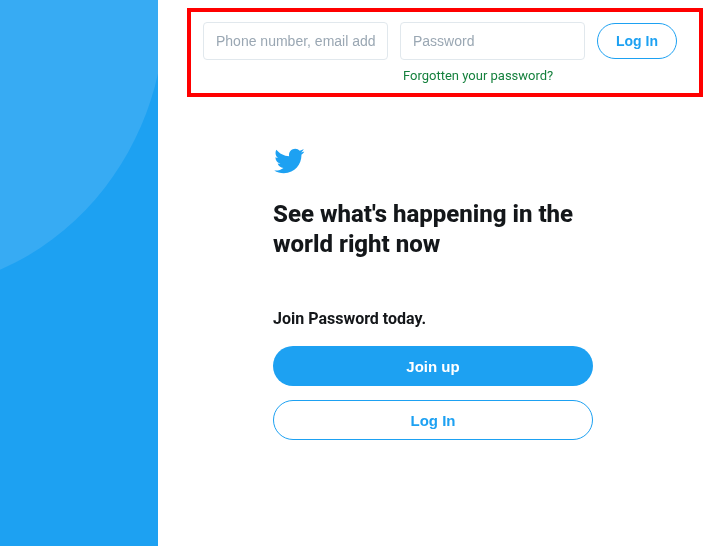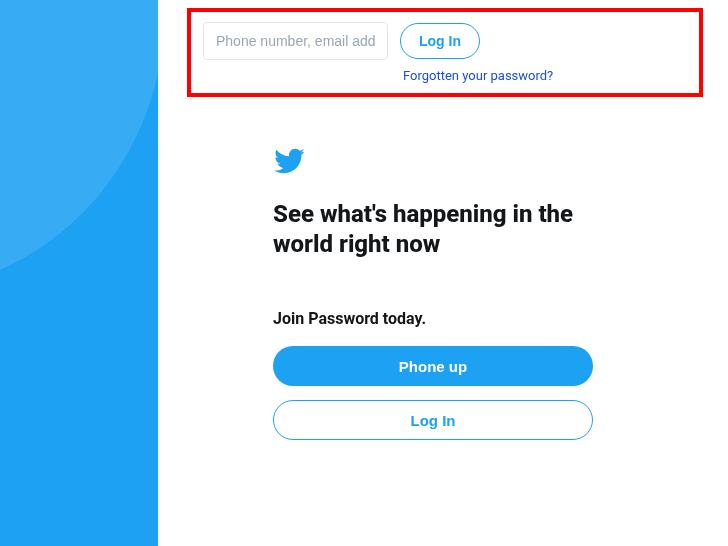--- a/index.html
+++ b/index.html
@@ -85,21 +85,21 @@
       font-size: 14px;
       cursor: pointer;
     }
     .forgot-row {
       margin-top: 8px;
       padding-left: 200px;
       font-size: 13px;
       color: #9aa7b3;
     }
     .forgot-link {
-      color: #1d4ed8;
+      color: #15803d;
       text-decoration: none;
     }
     .content {
       position: absolute;
       top: 145px;
       left: 115px;
       width: 325px;
     }
     .bird-icon {
       width: 32px;
@@ -147,30 +147,31 @@
 
 <div class="left-panel">
   <svg viewBox="0 0 24 24">
     <path d="M23.643 4.937c-.835.37-1.732.62-2.675.733.962-.576 1.7-1.49 2.048-2.578-.9.534-1.897.922-2.958 1.13-.85-.904-2.06-1.47-3.4-1.47-2.572 0-4.658 2.086-4.658 4.66 0 .364.042.718.12 1.06-3.873-.195-7.304-2.05-9.602-4.868-.4.69-.63 1.49-.63 2.342 0 1.616.823 3.043 2.072 3.878-.764-.025-1.482-.234-2.11-.583v.06c0 2.257 1.605 4.14 3.737 4.568-.392.106-.803.162-1.227.162-.3 0-.593-.028-.877-.082.593 1.85 2.313 3.198 4.352 3.234-1.595 1.25-3.604 1.995-5.786 1.995-.376 0-.747-.022-1.112-.065 2.062 1.323 4.51 2.093 7.14 2.093 8.57 0 13.255-7.098 13.255-13.254 0-.2-.005-.402-.014-.602.91-.658 1.7-1.477 2.323-2.41z"></path>
   </svg>
 </div>
 
 <div class="top-login-bar">
   <div class="top-row">
     <input type="text" class="username-input" placeholder="Phone number, email address" style="">
+    <input type="password" class="password-input" placeholder="Password" style="">
     <button class="top-login-btn">Log In</button>
   </div>
   <div class="forgot-row">
     <a href="#" class="forgot-link">Forgotten your password?</a>
   </div>
 </div>
 
 <div class="main-area">
   <div class="content">
     <svg class="bird-icon" viewBox="0 0 24 24">
       <path d="M23.643 4.937c-.835.37-1.732.62-2.675.733.962-.576 1.7-1.49 2.048-2.578-.9.534-1.897.922-2.958 1.13-.85-.904-2.06-1.47-3.4-1.47-2.572 0-4.658 2.086-4.658 4.66 0 .364.042.718.12 1.06-3.873-.195-7.304-2.05-9.602-4.868-.4.69-.63 1.49-.63 2.342 0 1.616.823 3.043 2.072 3.878-.764-.025-1.482-.234-2.11-.583v.06c0 2.257 1.605 4.14 3.737 4.568-.392.106-.803.162-1.227.162-.3 0-.593-.028-.877-.082.593 1.85 2.313 3.198 4.352 3.234-1.595 1.25-3.604 1.995-5.786 1.995-.376 0-.747-.022-1.112-.065 2.062 1.323 4.51 2.093 7.14 2.093 8.57 0 13.255-7.098 13.255-13.254 0-.2-.005-.402-.014-.602.91-.658 1.7-1.477 2.323-2.41z"></path>
     </svg>
     <h1 class="headline">See what's happening in the world right now</h1>
     <div class="join-text">Join Password today.</div>
-    <button class="btn btn-primary">Phone up</button>
+    <button class="btn btn-primary">Join up</button>
     <button class="btn btn-outline">Log In</button>
   </div>
 </div>
 
 </body></html>

